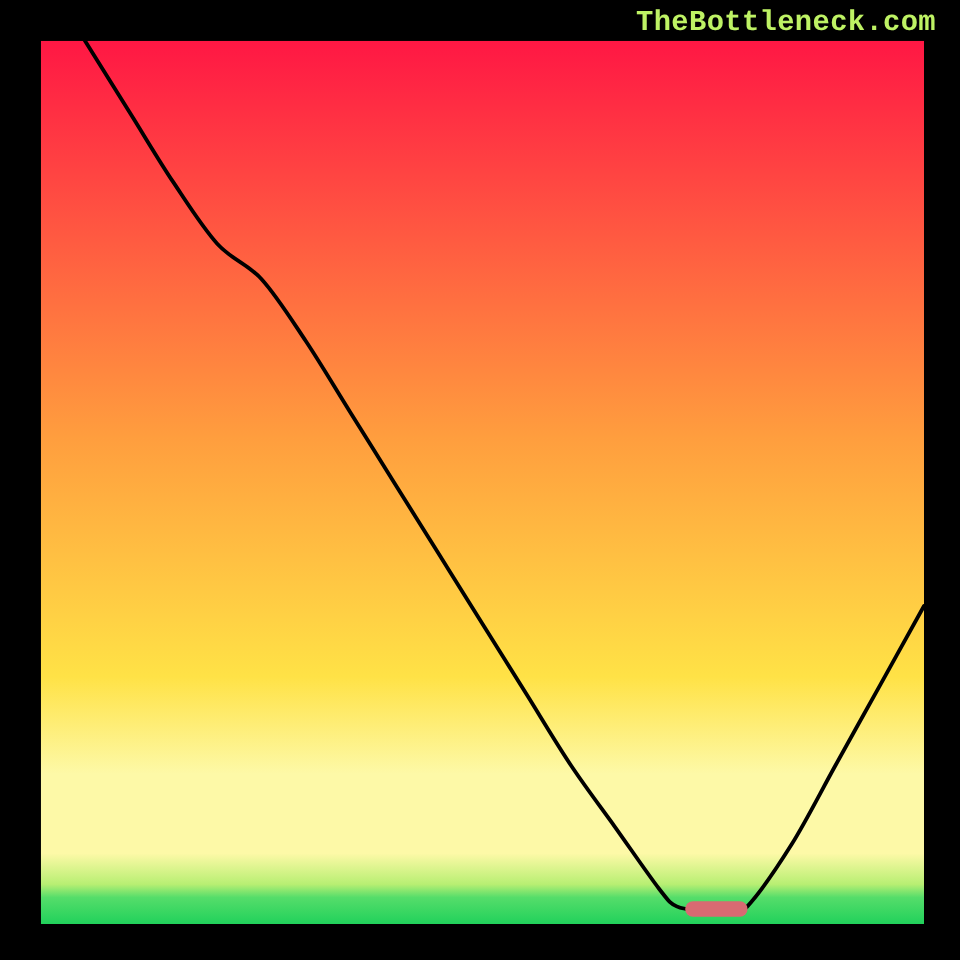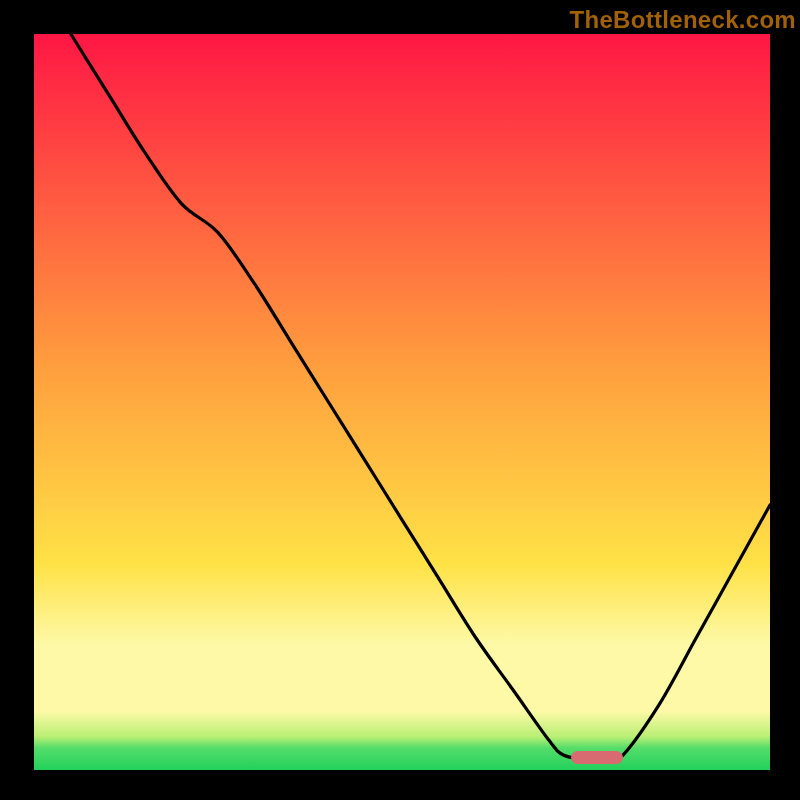--- a/index.html
+++ b/index.html
@@ -21,25 +21,25 @@
   .plot-area {
     position: absolute;
     left: 0;
     top: 0;
     width: 736px;
     height: 736px;
   }
   .watermark {
     position: absolute;
     top: 6px;
-    right: 4px;
-    font-family: Liberation Sans, sans-serif;
+    right: 20px;
+    font-family: Liberation Mono, monospace;
     font-size: 24px;
     font-weight: 600;
-    color: #a16207;
+    color: #bef264;
     letter-spacing: 0.3px;
   }
   .marker {
     position: absolute;
     height: 13px;
     border-radius: 7px;
     background: #d86a72;
   }
   svg {
     display: block;

